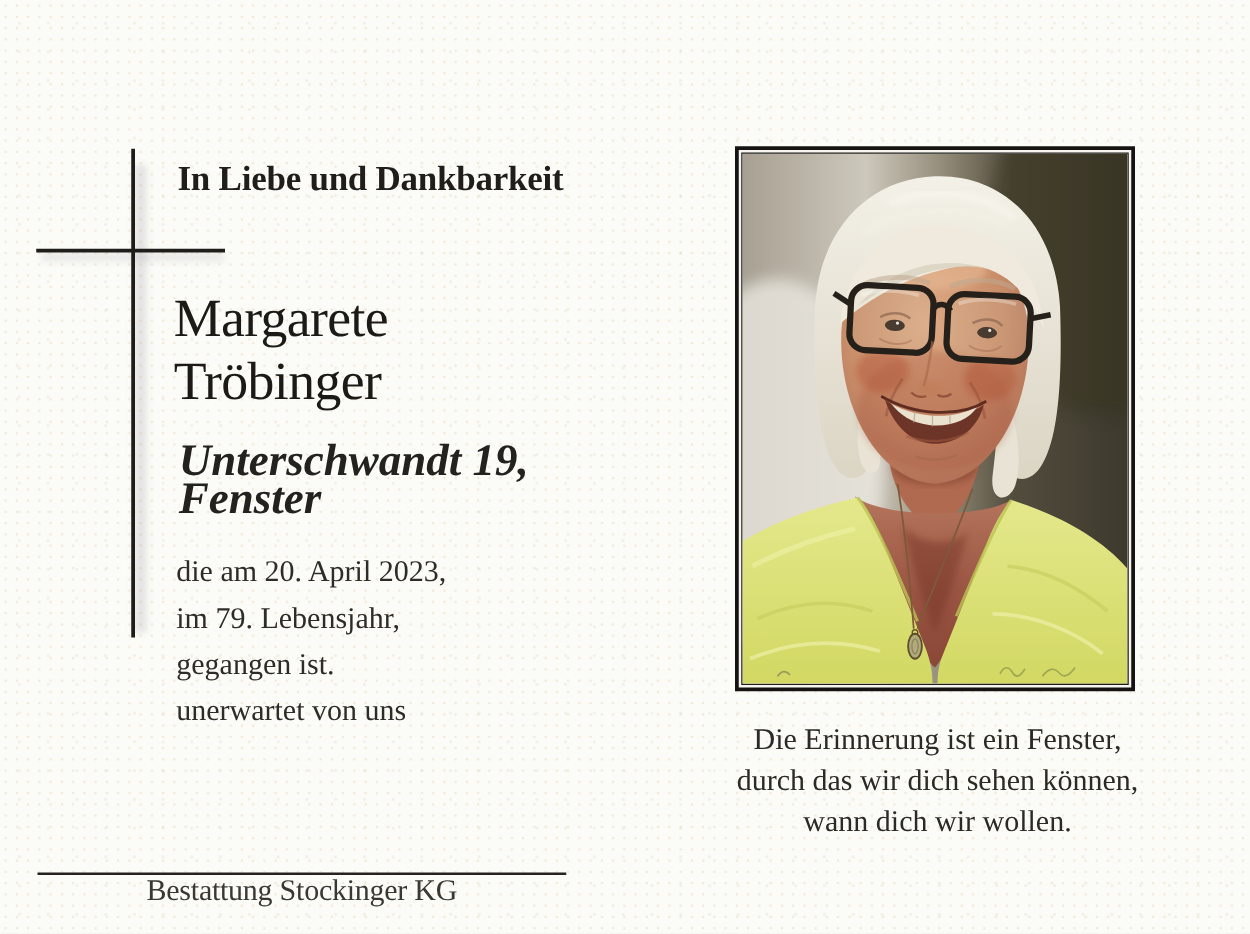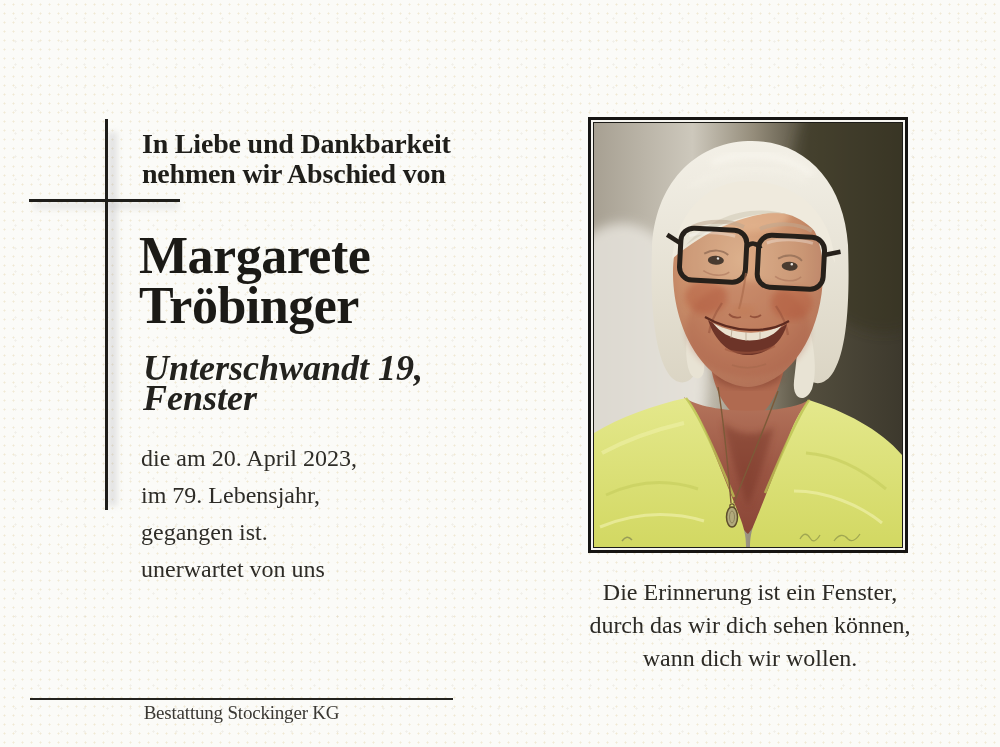--- a/index.html
+++ b/index.html
@@ -15,27 +15,27 @@
     color:#26241f;
   }
   .abs{position:absolute;}
   
   .cross-v{left:105px;top:119px;width:2.5px;height:391px;background:#1e1d1a;}
   .cross-h{left:29px;top:199px;width:151px;height:2.5px;background:#1e1d1a;}
   .cross-shadow-v{left:108px;top:132px;width:9px;height:374px;background:rgba(128,130,140,0.20);filter:blur(3px);}
   .cross-shadow-h{left:33px;top:202px;width:146px;height:7px;background:rgba(128,130,140,0.16);filter:blur(3px);}
   
   .intro{left:142px;top:129px;font-size:28px;line-height:30px;font-weight:700;color:#1f1e1a;letter-spacing:-0.2px;}
-  .name{left:139px;top:231px;font-size:52px;line-height:50px;font-weight:700;color:#1b1a16;letter-spacing:-0.5px;}
+  .name{left:139px;top:231px;font-size:43px;line-height:50px;font-weight:400;color:#1b1a16;letter-spacing:-0.5px;}
   .address{left:143px;top:353px;font-size:36px;line-height:30px;font-weight:700;font-style:italic;color:#23221e;}
   .obituary{left:141px;top:440px;font-size:24px;line-height:37px;color:#2e2c27;}
   .line{display:block;}
   
   .footer-rule{left:30px;top:698px;width:423px;height:2px;background:#24231f;}
-  .footer-text{left:30px;top:702px;width:423px;text-align:center;font-size:19px;line-height:22px;letter-spacing:-0.2px;color:#3a3833;}
+  .footer-text{left:30px;top:702px;width:423px;text-align:center;font-size:24px;line-height:22px;letter-spacing:-0.2px;color:#3a3833;}
   
   .photo-frame{left:588px;top:117px;width:320px;height:436px;box-sizing:border-box;
     border:3px solid #151412;background:#f6f5f0;padding:2px;}
   .photo-inner{width:100%;height:100%;box-sizing:border-box;border:1px solid #1c1b17;overflow:hidden;}
   .photo-inner svg{display:block;width:100%;height:100%;}
   
   .quote{left:538px;top:576px;width:424px;text-align:center;font-size:24px;line-height:33px;color:#2c2a25;}
 </style>
 </head>
 <body>
@@ -44,21 +44,20 @@
 
   <div>
     <div class="abs cross-shadow-v"></div>
     <div class="abs cross-shadow-h"></div>
     <div class="abs cross-v"></div>
     <div class="abs cross-h"></div>
   </div>
 
   <div class="abs intro">
     <span class="line">In Liebe und Dankbarkeit</span>
-    <span class="line">nehmen wir Abschied von</span>
   </div>
 
   <h1 class="abs name" style="margin:0;">
     <span class="line">Margarete</span>
     <span class="line">Tröbinger</span>
   </h1>
 
   <div class="abs address">
     <span class="line">Unterschwandt 19,</span>
     <span class="line">Fenster</span>

